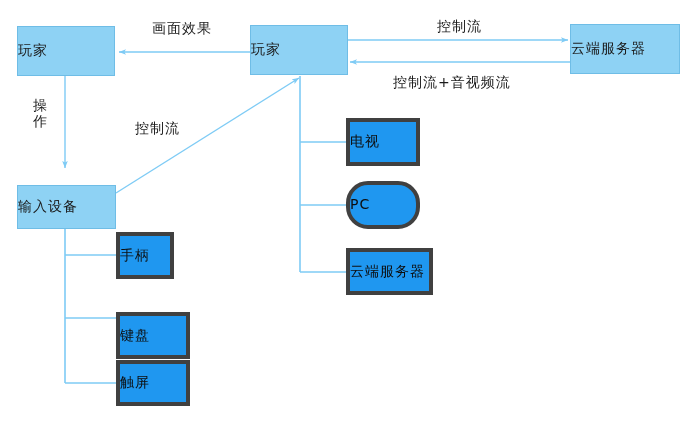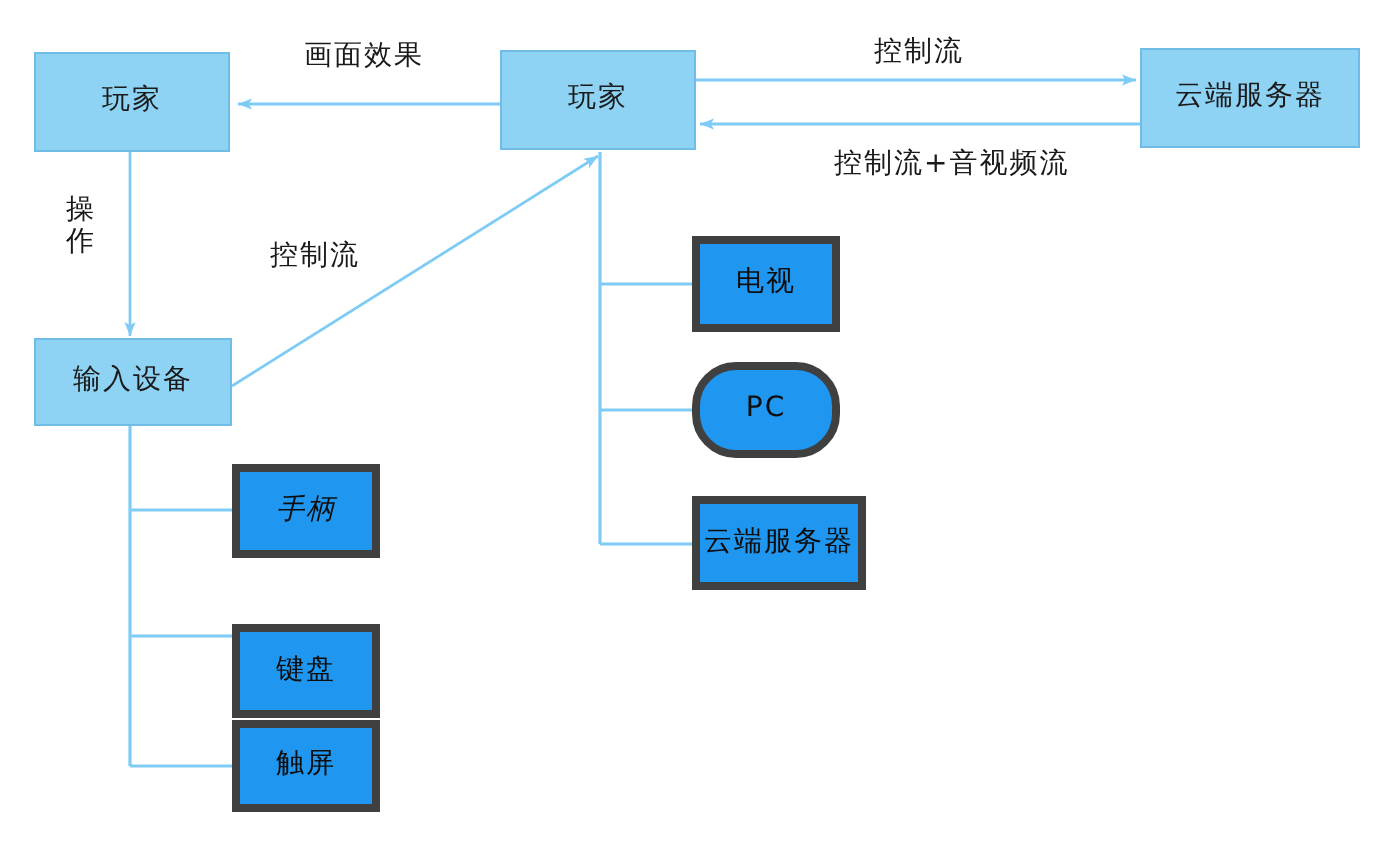--- a/index.html
+++ b/index.html
@@ -21,21 +21,21 @@
     top: 0;
     width: 700px;
     height: 431px;
     pointer-events: none;
   }
   .node {
     position: absolute;
     box-sizing: border-box;
     display: flex;
     align-items: center;
-    justify-content: center;
+    justify-content: flex-start;
     color: #1a1a1a;
     font-size: 14px;
     letter-spacing: 1px;
     text-align: center;
     line-height: 1.1;
     white-space: nowrap;
   }
   .node.primary {
     background: #8ed2f4;
     border: 1px solid #6fbde6;
@@ -115,25 +115,25 @@
   </div>
 
   <div class="node primary" style="left:250px; top:25px; width:98px; height:50px;">
     <span>玩家</span>
   </div>
 
   <div class="node primary" style="left:570px; top:24px; width:110px; height:50px;">
     <span>云端服务器</span>
   </div>
 
-  <div class="node primary" style="left:17px; top:169px; width:99px; height:44px;">
+  <div class="node primary" style="left:17px; top:185px; width:99px; height:44px;">
     <span>输入设备</span>
   </div>
 
-  <div class="node leaf" style="left:116px; top:232px; width:74px; height:47px;font-style:italic;">
+  <div class="node leaf" style="left:116px; top:232px; width:58px; height:47px;">
     <span>手柄</span>
   </div>
 
   <div class="node leaf" style="left:116px; top:312px; width:74px; height:47px;">
     <span>键盘</span>
   </div>
 
   <div class="node leaf" style="left:116px; top:360px; width:74px; height:46px;">
     <span>触屏</span>
   </div>
@@ -151,15 +151,15 @@
   </div>
 
   <div class="edge-label" style="left:152px; top:20px;">画面效果</div>
 
   <div class="edge-label stacked" style="left:33px; top:97px;">操作</div>
 
   <div class="edge-label" style="left:135px; top:120px;">控制流</div>
 
   <div class="edge-label" style="left:437px; top:18px;">控制流</div>
 
-  <div class="edge-label" style="left:393px; top:74px;margin-left:24px;">控制流+音视频流</div>
+  <div class="edge-label" style="left:393px; top:74px;">控制流+音视频流</div>
 
 </div>
 
 </body></html>

